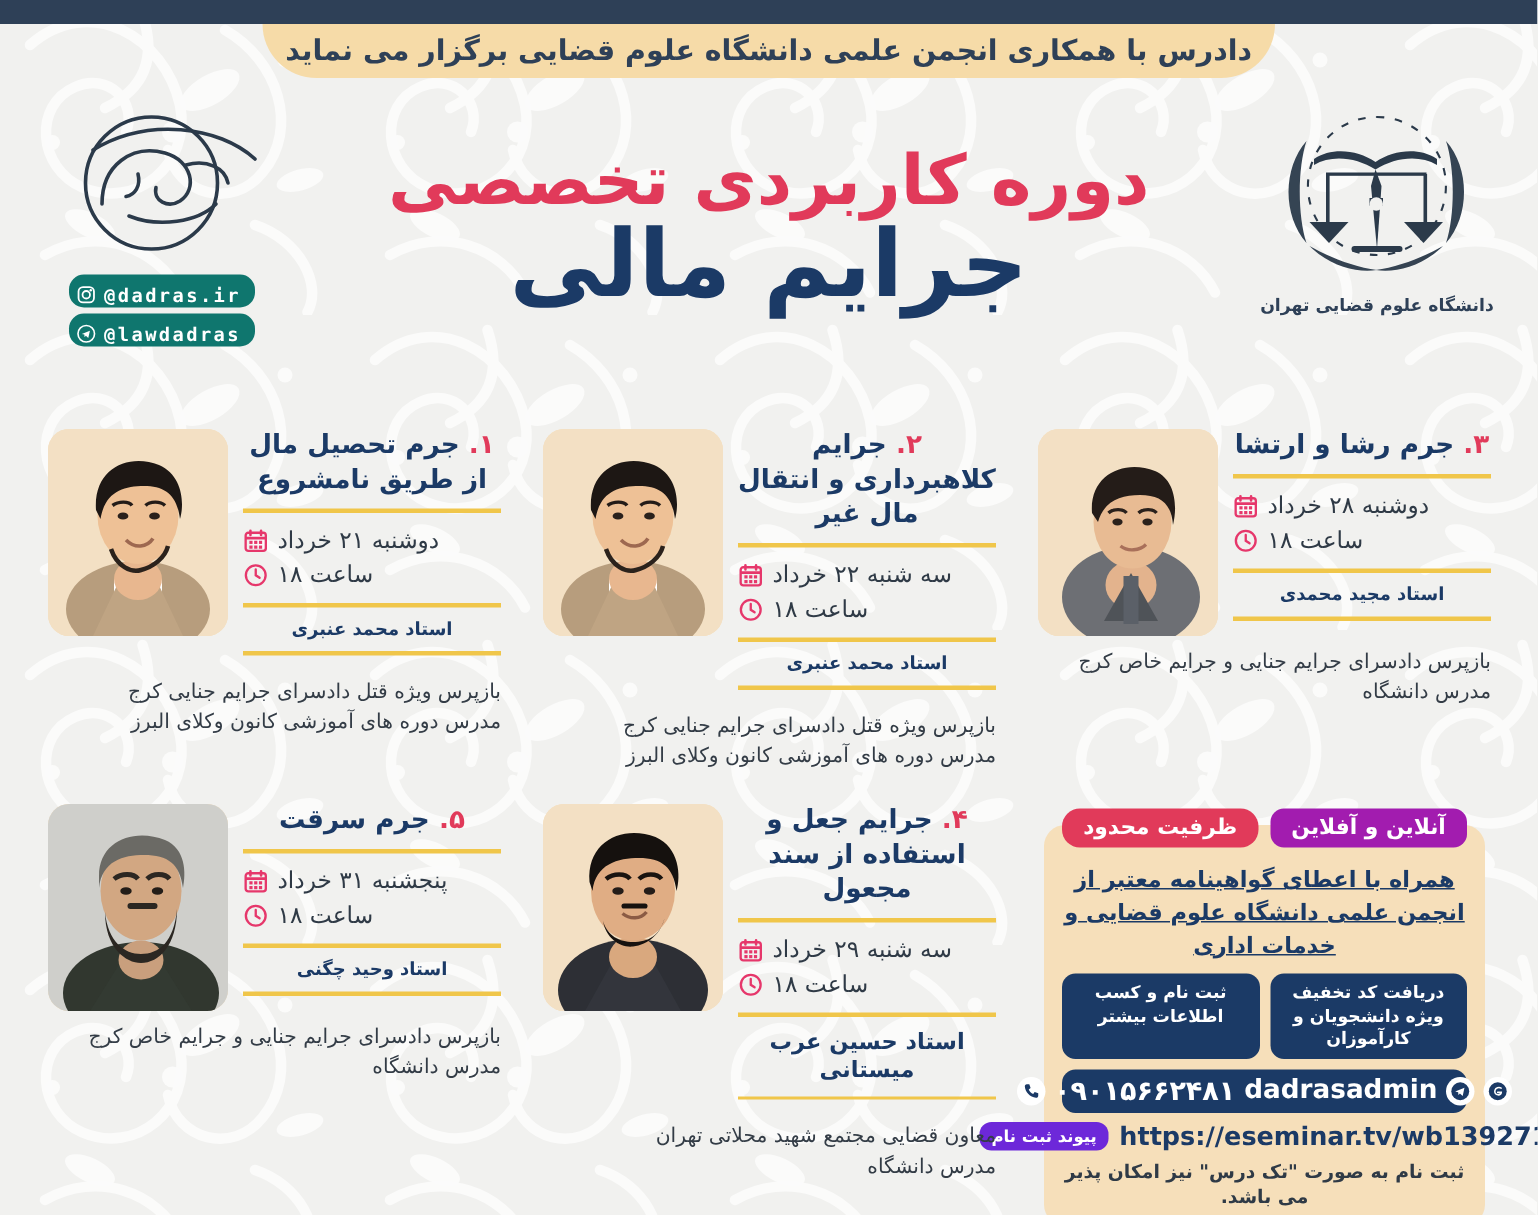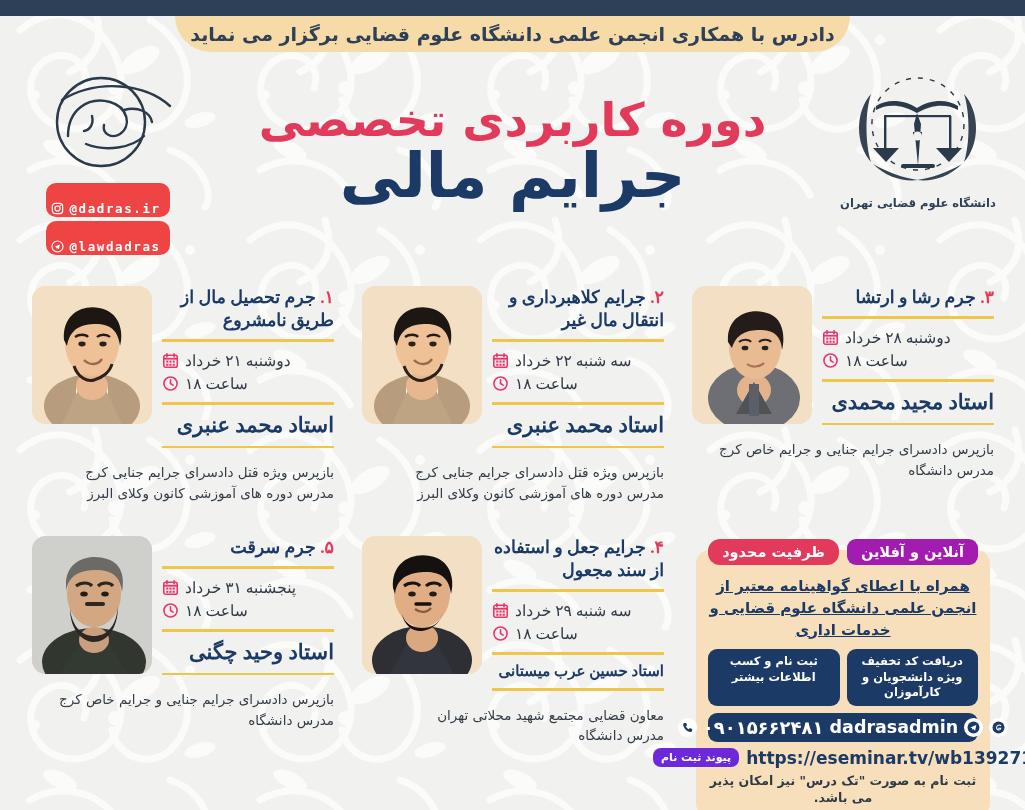--- a/index.html
+++ b/index.html
@@ -68,24 +68,24 @@
     left: 28px; top: 10px;
     width: 160px;
     text-align: center;
   }
   .logo-left .mark { width: 160px; height: 105px; }
   .handle {
     display: flex;
     align-items: center;
     justify-content: flex-start;
     gap: 5px;
-    background: #ef4444;
+    background: #0f766e;
     color: #ffffff;
     border-radius: 10px;
-    padding: 18px 9px 1px 5px;
+    padding: 6px 9px 1px 5px;
     margin: 4px auto 0;
     width: max-content;
     direction: ltr;
   }
   .handle-text {
     font-size: 12.5px;
     font-weight: bold;
     letter-spacing: 1.6px;
     font-family: "DejaVu Sans Mono", monospace;
   }
@@ -147,22 +147,21 @@
   }
   .card-top {
     display: flex;
     flex-direction: row;
     gap: 10px;
     align-items: flex-start;
   }
   .card-info {
     flex: 1;
     min-width: 0;
-    text-align: right;
-    font-family: Liberation Serif, serif;
+    text-align: center;
   }
   .photo {
     flex: none;
     width: 120px;
     height: 138px;
     border-radius: 14px;
     background: #f6dfba;
     overflow: hidden;
     position: relative;
   }
@@ -191,21 +190,21 @@
     flex-direction: row-reverse;
     gap: 6px;
     color: #2f3a46;
     font-size: 15.5px;
     line-height: 1.5;
   }
   .meta-row svg { flex: none; }
 
   .teacher {
     color: #1b3a66;
-    font-size: 21px;
+    font-size: 12px;
     font-weight: bold;
     line-height: 1.3;
   }
   .bio {
     color: #333c46;
     font-size: 13.5px;
     line-height: 1.5;
     margin-top: 7px;
     text-align: right;
   }

